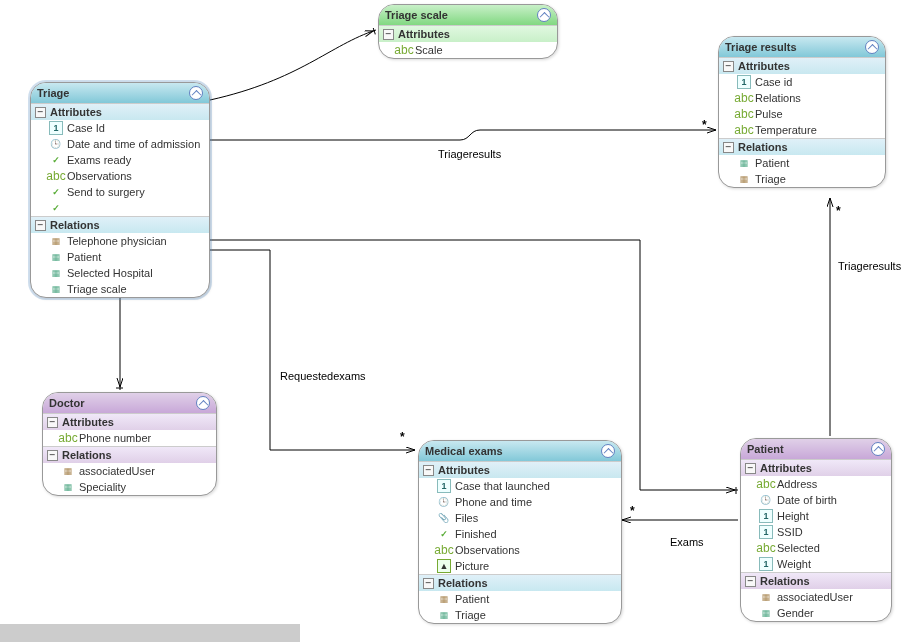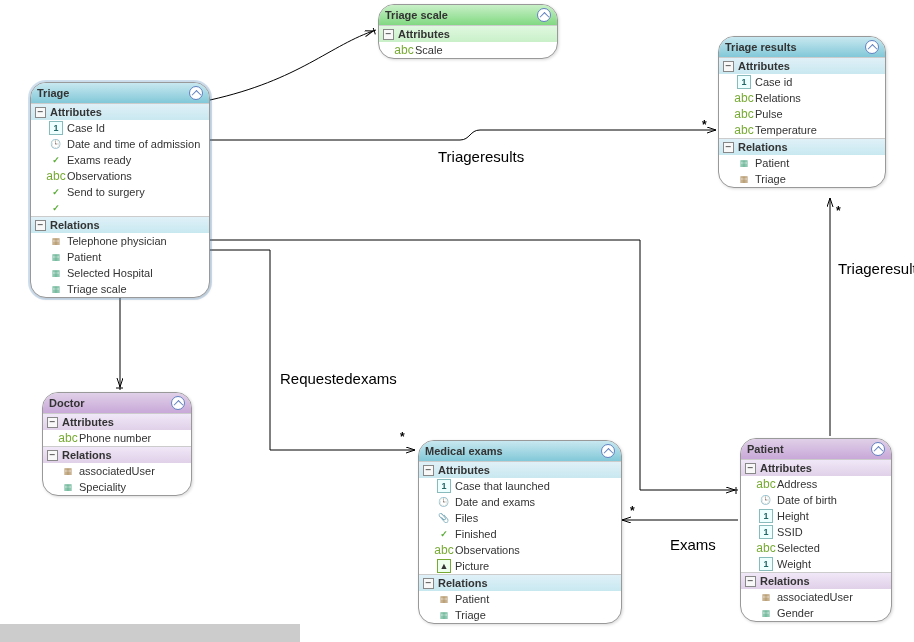--- a/index.html
+++ b/index.html
@@ -104,21 +104,21 @@
   .ic-file { color:#888; }
   .ic-pic { border:1px solid #7a3; background:#efe; }
   svg.connectors {
     position: absolute;
     top: 0; left: 0;
     width: 914px; height: 642px;
     pointer-events: none;
   }
   .edge-label {
     position: absolute;
-    font-size: 15px;
+    font-size: 11px;
     color: #000;
     background: transparent;
   }
   .mult {
     position: absolute;
     font-size: 12px;
     color: #000;
     font-weight: bold;
   }
   .footer-bar {
@@ -270,21 +270,21 @@
   <div class="row">
         <span class="icon ic-rel2">▦</span>
         <span>Patient</span>
       </div>
   <div class="row">
         <span class="icon ic-rel">▦</span>
         <span>Triage</span>
       </div>
 </div>
 
-<div class="entity" style="left:42px; top:392px; width:150px;">
+<div class="entity" style="left:42px; top:392px; width:175px;">
   <div class="entity-header hdr-purple">
     <span>Doctor</span>
     <span class="expand-icon"></span>
   </div>
   <div class="section-header sec-purple">
     <span class="collapse-box">−</span>
     <span>Attributes</span>
   </div>
   <div class="row">
         <span class="icon ic-abc">abc</span>
@@ -312,21 +312,21 @@
   <div class="section-header sec-blue">
     <span class="collapse-box">−</span>
     <span>Attributes</span>
   </div>
   <div class="row">
         <span class="icon ic-num">1</span>
         <span>Case that launched</span>
       </div>
   <div class="row">
         <span class="icon ic-date">🕒</span>
-        <span>Date and exams</span>
+        <span>Phone and time</span>
       </div>
   <div class="row">
         <span class="icon ic-file">📎</span>
         <span>Files</span>
       </div>
   <div class="row">
         <span class="icon ic-check">✓</span>
         <span>Finished</span>
       </div>
   <div class="row">

